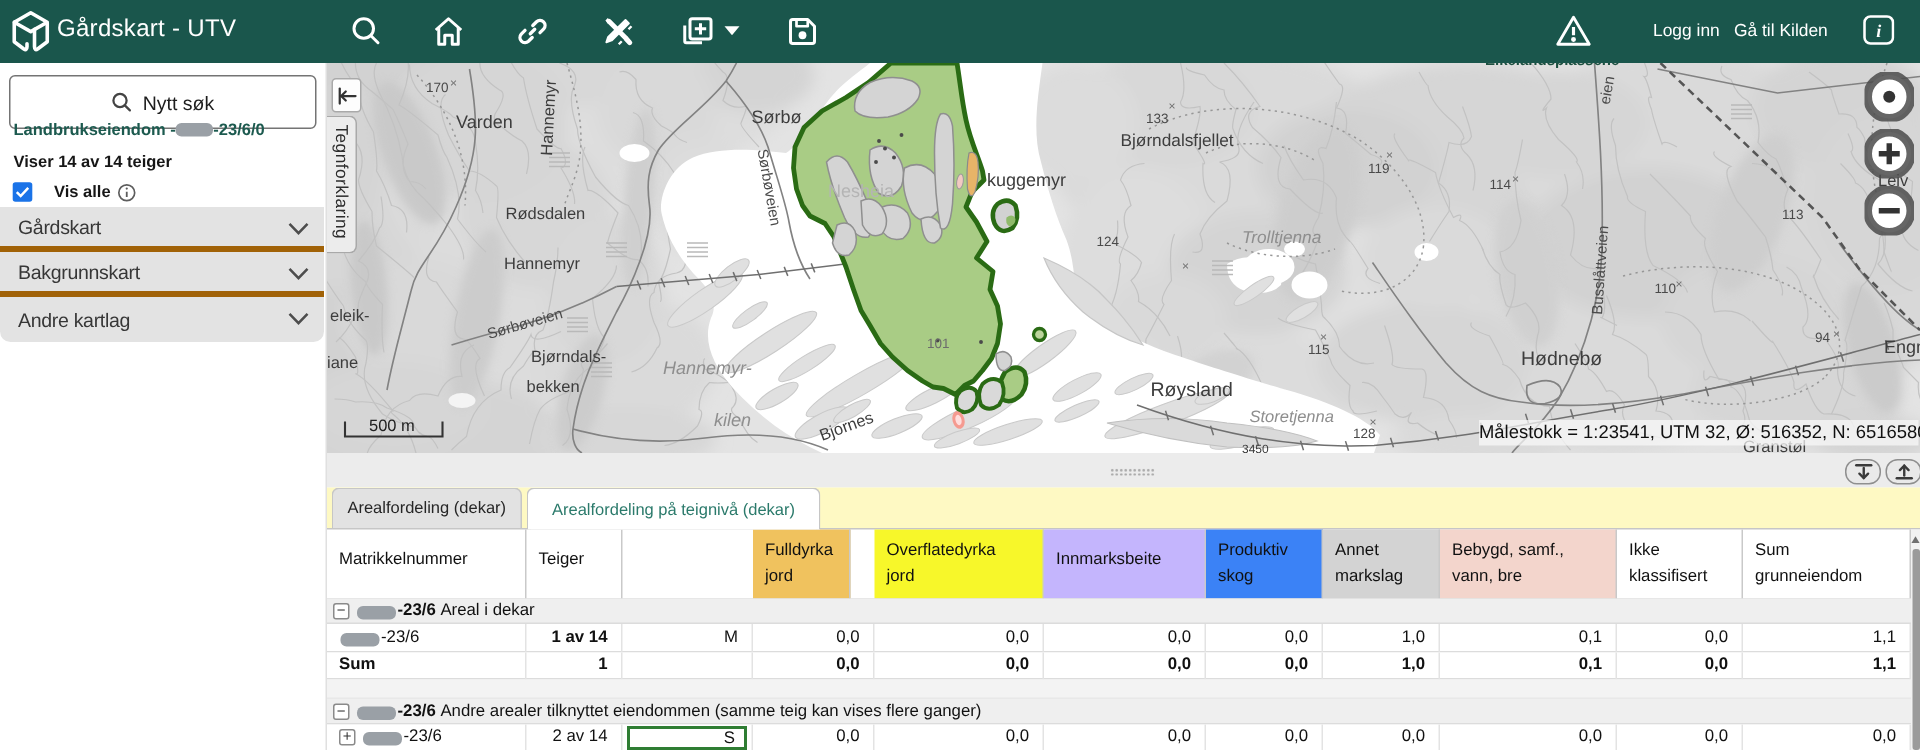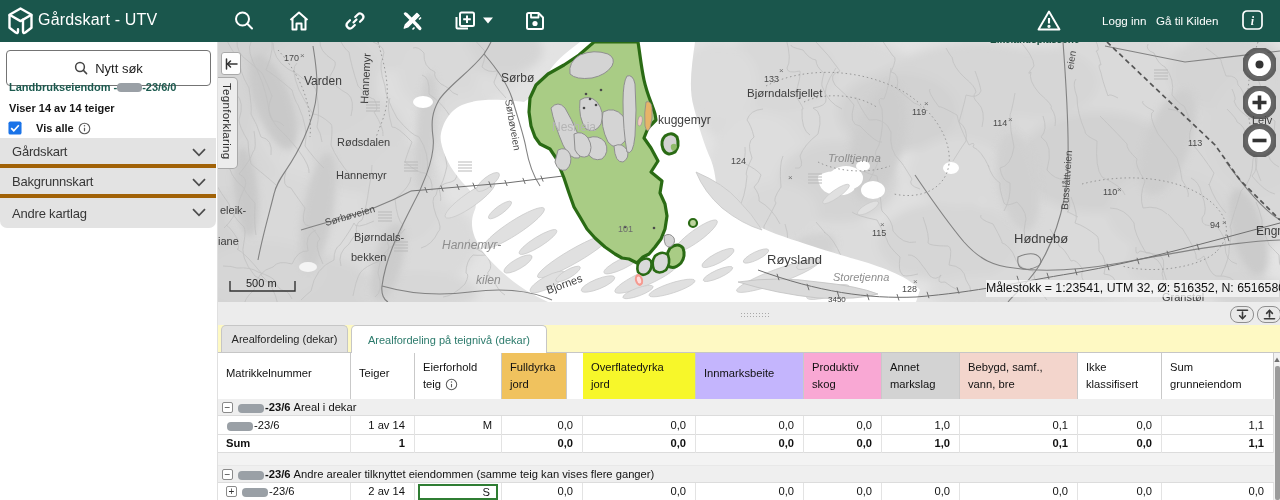--- a/index.html
+++ b/index.html
@@ -569,40 +569,32 @@
   <div class="tab" id="tab2">Arealfordeling på teignivå (dekar)</div>
 </div>
 
 <div id="tbl">
 <div class="hc" style="left:0px;width:133px;">
         <div style="margin-top:6px">Matrikkelnummer</div>
       </div>
       <div class="hc" style="left:133px;width:64px;">
         <div style="margin-top:6px">Teiger</div>
       </div>
-      <div class="hc" style="left:197px;width:87px;">
-        <div>Eierforhold</div>
-        <div class="hrow2">teig <svg width="13" height="13" viewBox="0 0 14 14" fill="none">
-            <circle cx="7" cy="7" r="5.6" stroke="#5d5d5d" stroke-width="1.1"></circle>
-            <line x1="7" y1="6.4" x2="7" y2="10" stroke="#5d5d5d" stroke-width="1.2"></line>
-            <circle cx="7" cy="4.2" r="0.8" fill="#5d5d5d"></circle>
-          </svg></div>
-      </div>
       <div class="hc" style="left:284px;width:65px;background:#f0c25e;">
         <div>Fulldyrka</div>
         <div>jord</div>
       </div>
       <div class="hc" style="left:365px;width:113px;background:#f7f72a;">
         <div>Overflatedyrka</div>
         <div>jord</div>
       </div>
       <div class="hc" style="left:478px;width:108px;background:#c4b5fd;">
         <div style="margin-top:6px">Innmarksbeite</div>
       </div>
-      <div class="hc" style="left:586px;width:78px;background:#f9a8d4;">
+      <div class="hc" style="left:586px;width:78px;background:#3b82f6;">
         <div>Produktiv</div>
         <div>skog</div>
       </div>
       <div class="hc" style="left:664px;width:78px;background:#d3d3d3;">
         <div>Annet</div>
         <div>markslag</div>
       </div>
       <div class="hc" style="left:742px;width:118px;background:#f3d5cc;">
         <div>Bebygd, samf.,</div>
         <div>vann, bre</div>
@@ -614,21 +606,21 @@
       <div class="hc" style="left:944px;width:112px;">
         <div>Sum</div>
         <div>grunneiendom</div>
       </div>
       <div style="position:absolute;left:0;top:46px;width:1056px;height:0;border-top:1px solid #bdbdbd"></div>
       <div class="grow" style="top:46px">
         <span style="margin-left:4px;display:flex;align-items:center"><span class="pm">−</span><span class="redact" style="width:26px;top:1px;margin:0 1px"></span><b>-23/6</b>&nbsp;Areal i dekar</span>
       </div>
       <div class="drow" style="top:63px;height:19px">
         <div class="dcl" style="left:0px;width:133px;height:19px;line-height:18px;"><span style="display:inline-flex;align-items:center"><span class="redact" style="width:26px;top:1px;margin:0 1px"></span>-23/6</span></div>
-        <div class="dc" style="left:133px;width:64px;height:19px;line-height:18px;">1 av 14</div>
+        <div class="dc" style="left:133px;width:64px;height:19px;line-height:18px;font-weight:bold;">1 av 14</div>
         <div class="dc" style="left:197px;width:87px;height:19px;line-height:18px;">M</div>
         <div class="dc" style="left:284px;width:81px;height:19px;line-height:18px;">0,0</div>
         <div class="dc" style="left:365px;width:113px;height:19px;line-height:18px;">0,0</div>
         <div class="dc" style="left:478px;width:108px;height:19px;line-height:18px;">0,0</div>
         <div class="dc" style="left:586px;width:78px;height:19px;line-height:18px;">0,0</div>
         <div class="dc" style="left:664px;width:78px;height:19px;line-height:18px;">1,0</div>
         <div class="dc" style="left:742px;width:118px;height:19px;line-height:18px;">0,1</div>
         <div class="dc" style="left:860px;width:84px;height:19px;line-height:18px;">0,0</div>
         <div class="dc" style="left:944px;width:112px;height:19px;line-height:18px;">1,1</div>
       </div>

